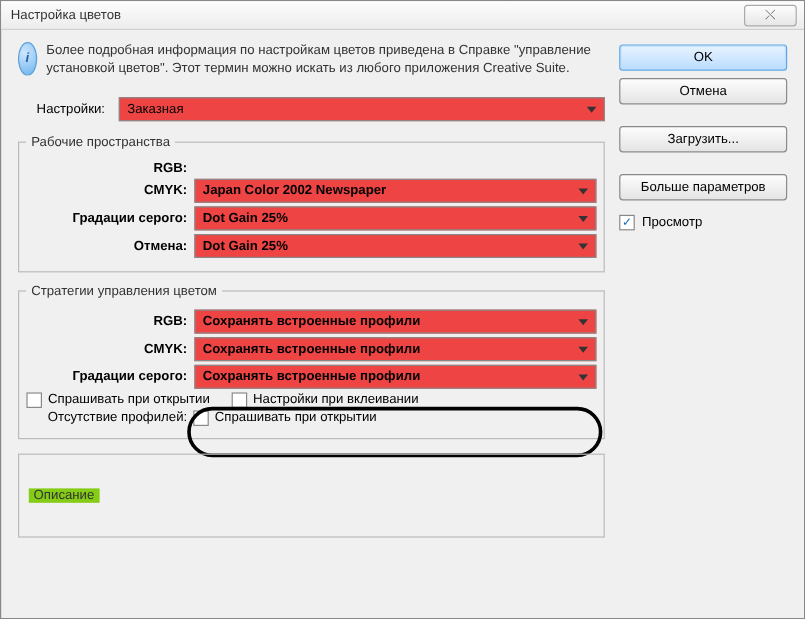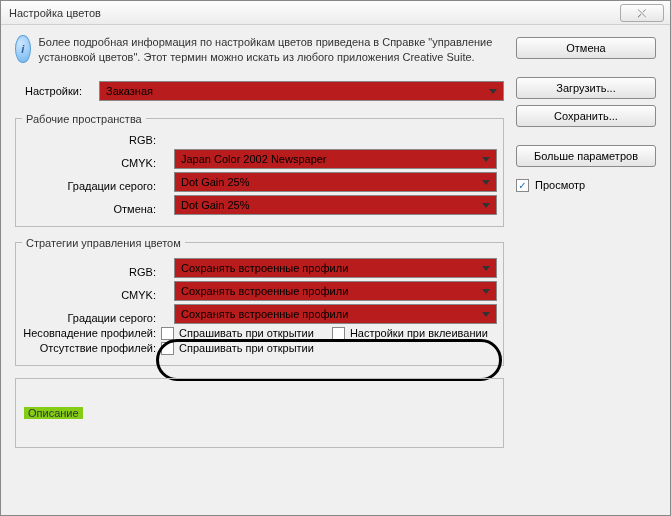--- a/index.html
+++ b/index.html
@@ -8,26 +8,26 @@
 .titlebar{height:24px;background:linear-gradient(#fdfdfd,#ececec);border-bottom:1px solid #d0d0d0;display:flex;align-items:center;padding:0 8px;position:relative;}
 .titlebar .title{color:#333;}
 .titlebar .close{position:absolute;right:6px;top:3px;width:44px;height:18px;border:1px solid #aaa;border-radius:3px;background:linear-gradient(#fdfdfd,#e7e7e7);display:flex;align-items:center;justify-content:center;color:#555;font-size:11px;}
 .content{flex:1;display:flex;padding:10px 14px 14px 14px;gap:12px;}
 .left{flex:1;display:flex;flex-direction:column;gap:6px;}
 .right{width:140px;display:flex;flex-direction:column;gap:6px;padding-top:2px;}
 .info-row{display:flex;gap:8px;align-items:flex-start;margin-bottom:4px;}
 .info-icon{width:28px;height:28px;border-radius:50%;background:radial-gradient(circle at 30% 30%,#cde6ff,#6fb5ef);border:1px solid #5a9fd6;display:flex;align-items:center;justify-content:center;color:#2a5f9e;font-weight:bold;font-size:16px;font-style:italic;font-family:Georgia,serif;}
 .info-text{color:#333;line-height:1.35;}
 .settings-row{display:flex;align-items:center;gap:6px;margin:6px 0 2px 10px;}
-.settings-row label{width:68px;text-align:left;}
-.combo{flex:1;height:20px;border:1px solid #888;background:#b91c1c;position:relative;display:flex;align-items:center;padding:0 6px;}
+.settings-row label{width:68px;text-align:center;}
+.combo{flex:1;height:20px;border:1px solid #888;background:#ef4444;position:relative;display:flex;align-items:center;padding:0 6px;}
 .combo::after{content:"";position:absolute;right:6px;top:7px;border-left:4px solid transparent;border-right:4px solid transparent;border-top:5px solid #333;}
 fieldset{border:1px solid #bbb;margin:4px 0 0 0;padding:6px 6px 8px 6px;}
 legend{padding:0 4px;color:#333;margin-top:36px;}
-.field-row{display:flex;align-items:flex-end;gap:18px;margin:3px 0;}
+.field-row{display:flex;align-items:center;gap:6px;margin:3px 0;font-weight:bold;}
 .field-row .lbl{width:134px;text-align:right;}
 .field-row .combo{flex:1;}
 .chk-row{display:flex;align-items:center;gap:5px;margin:2px 0;}
 .chk-row .lbl{width:134px;text-align:right;}
 .chk{width:13px;height:13px;border:1px solid #888;background:#fff;display:inline-flex;align-items:center;justify-content:center;}
 .chk.checked::before{content:"✓";color:#1a6fb8;font-size:10px;line-height:1;}
 .chk-label{white-space:nowrap}
 .btn{height:22px;border:1px solid #8a8a8a;border-radius:3px;background:linear-gradient(#fdfdfd,#e4e4e4);display:flex;align-items:center;justify-content:center;width:100%;cursor:pointer;}
 .btn.primary{background:linear-gradient(#e9f4ff,#b9dcff);border-color:#5ea7e6;box-shadow:0 0 0 1px #bfe0fb inset;}
 .desc-box{border:1px solid #bbb;height:70px;margin-top:6px;position:relative;}
@@ -102,21 +102,20 @@
             </div>
           </div>
         <div class="field-row">
             <span class="lbl">Градации серого:</span>
             <div class="combo">
               <span>Сохранять встроенные профили</span>
             </div>
           </div>
 
         <div class="chk-row">
-          <span class="lbl">Несовпадение профилей:</span>
           <span class="chk"></span>
           <span class="chk-label">Спрашивать при открытии</span>
           <span style="width:8px"></span>
           <span class="chk"></span>
           <span class="chk-label">Настройки при вклеивании</span>
         </div>
         <div class="chk-row">
           <span class="lbl">Отсутствие профилей:</span>
           <span class="chk"></span>
           <span class="chk-label">Спрашивать при открытии</span>
@@ -124,29 +123,29 @@
         <div class="annot" style="left:140px;top:90px;width:346px;height:42px;"></div>
       </fieldset>
 
       <fieldset class="desc-box">
         <legend>Описание</legend>
       </fieldset>
 
     </div>
 
     <div class="right">
+      <div class="btn primary">
+          <span>OK</span>
+        </div>
       <div class="btn">
           <span>Отмена</span>
         </div>
       <div style="height:6px"></div>
       <div class="btn">
           <span>Загрузить...</span>
-        </div>
-      <div class="btn">
-          <span>Сохранить...</span>
         </div>
       <div style="height:6px"></div>
       <div class="btn">
           <span>Больше параметров</span>
         </div>
       <div class="preview-row">
         <span class="chk checked"></span>
         <span>Просмотр</span>
       </div>
     </div>

